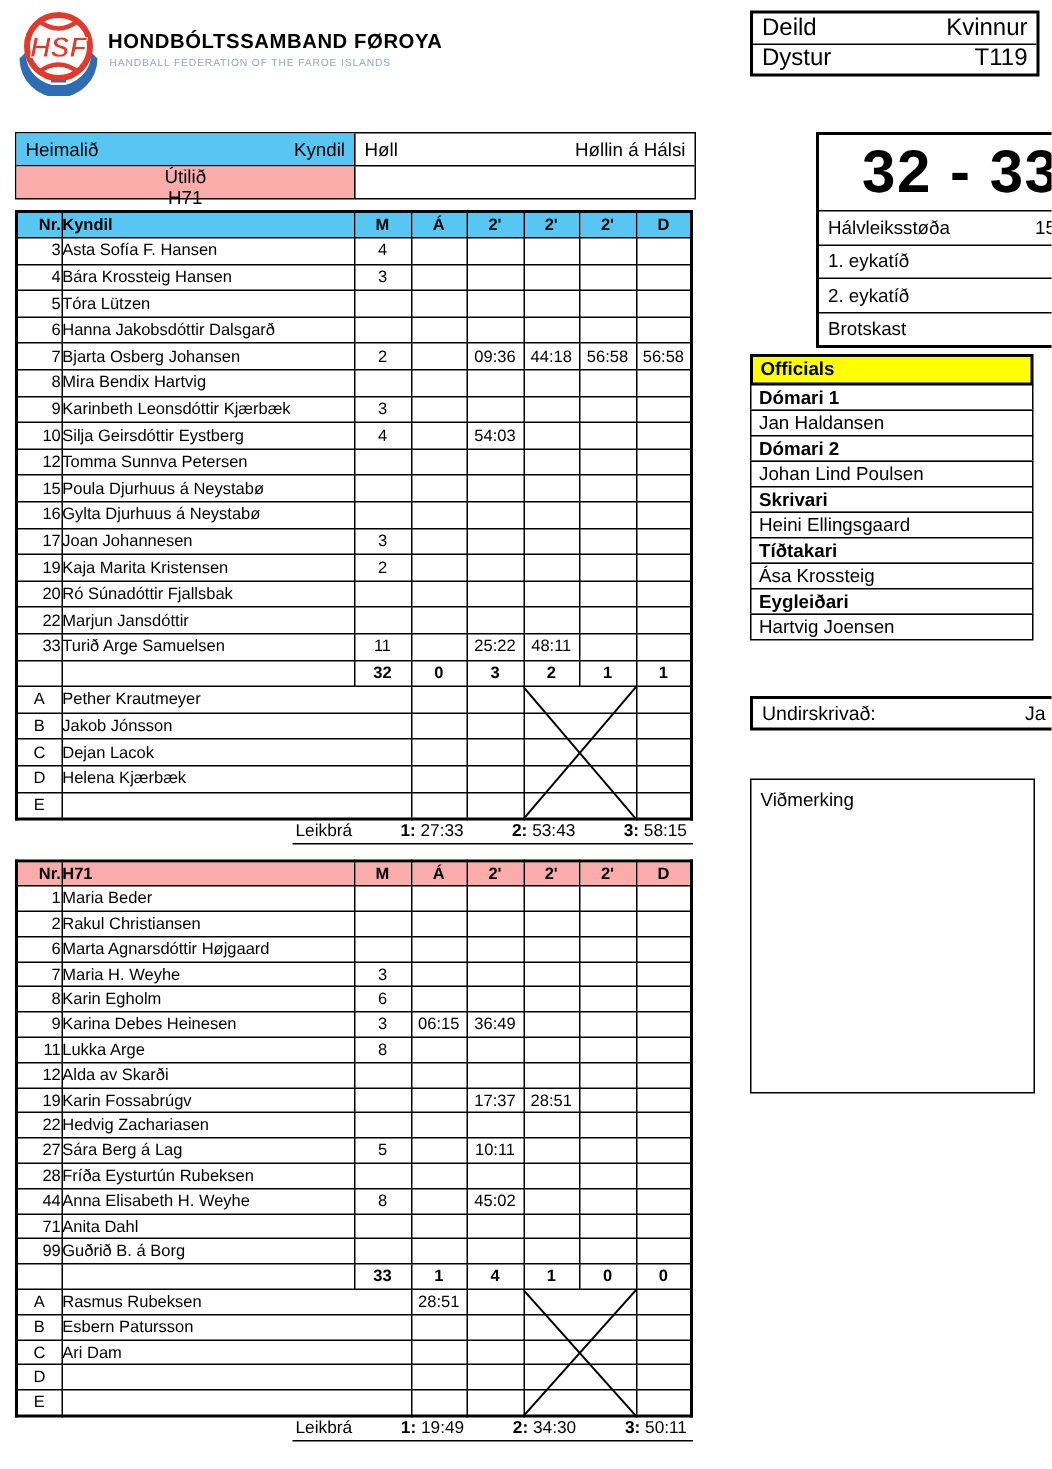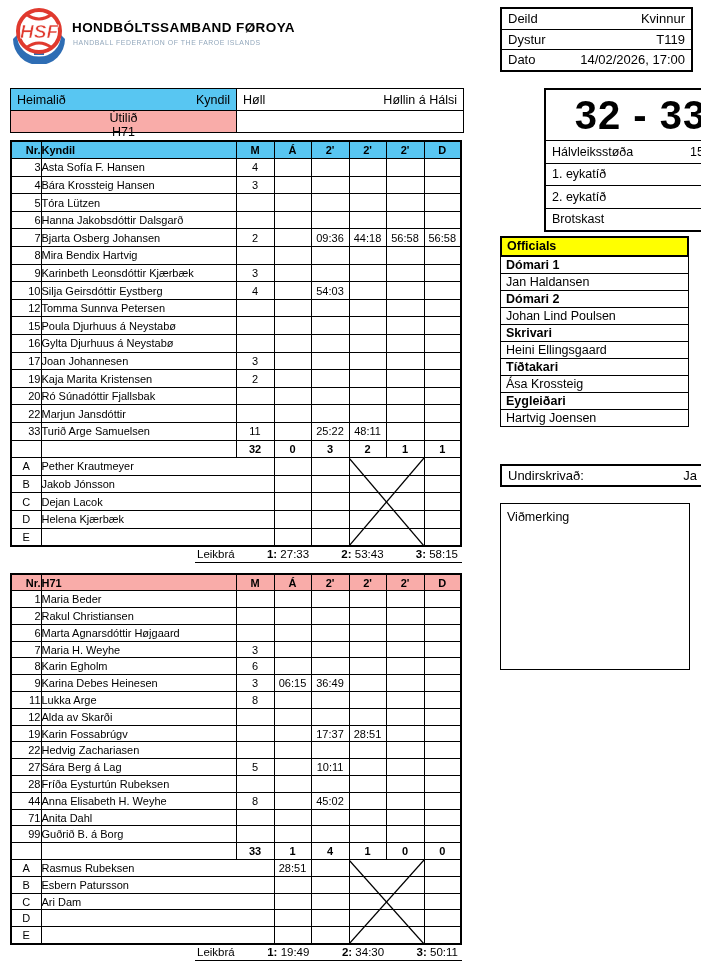--- a/index.html
+++ b/index.html
@@ -14,21 +14,21 @@
   #org-header{left:10px;top:6px;width:420px;height:60px;}
   #org-logo{position:absolute;left:2px;top:2px;width:54px;height:56px;}
   #org-name{position:absolute;left:62px;top:14px;font-size:13.5px;font-weight:bold;
     color:#000000;letter-spacing:0.4px;white-space:nowrap;}
   #org-subtitle{position:absolute;left:63px;top:33px;font-size:6.9px;color:#93a8bc;
     letter-spacing:0.55px;white-space:nowrap;}
 
   
   #meta-box{left:500px;top:7px;width:189px;border:2px solid #000;}
   .meta-row{display:flex;justify-content:space-between;align-items:center;
-    height:19.5px;padding:0 6px;font-size:13px;border-top:1.5px solid #000;}
+    height:19.5px;padding:0 6px;font-size:16px;border-top:1.5px solid #000;}
   .meta-row:first-child{border-top:none;}
 
   
   #match-info{left:10px;top:88px;width:452px;border:1.5px solid #000;}
   .mi-row{display:flex;height:21px;border-top:1px solid #000;}
   .mi-row:first-child{border-top:none;}
   .mi-cell{flex:0 0 226px;display:flex;justify-content:space-between;align-items:center;
     padding:0 6px;font-size:12.5px;box-sizing:border-box;border-right:1px solid #000;}
   .mi-cell:last-child{border-right:none;flex:1;}
   .mi-home{background:#58c6f2;}
@@ -46,21 +46,21 @@
   #officials-title{border:2px solid #000;background:#ffff00;font-weight:bold;
     font-size:12.5px;height:17px;line-height:17px;padding:0 5px;}
   .off-row{border:1.5px solid #000;margin-top:-1.5px;height:16.5px;line-height:16.5px;
     font-size:12.5px;padding:0 5px;background:#fff;}
   .off-label{font-weight:bold;}
 
   
   #signed-box{left:500px;top:464px;width:189px;height:19px;border:2px solid #000;
     display:flex;justify-content:space-between;align-items:center;padding:0 6px;
     font-size:13px;box-sizing:content-box;}
-  #remarks-box{left:500px;top:503px;width:190px;height:167px;border:1.5px solid #000;
+  #remarks-box{left:500px;top:519px;width:190px;height:210px;border:1.5px solid #000;
     font-size:12.5px;padding:6px 6px;box-sizing:border-box;}
 
   
   .team-block{width:453px;}
   #team-block-0{left:10px;top:140px;}
   #team-block-1{left:10px;top:573px;}
   table.team{border-collapse:collapse;width:452px;table-layout:fixed;
     border:2px solid #000;}
   table.team td,table.team th{border:1px solid #000;padding:0;font-size:11px;
     overflow:hidden;white-space:nowrap;font-weight:normal;vertical-align:middle;}
@@ -96,24 +96,20 @@
 </div>
 
 <div class="abs" id="meta-box">
     <div class="meta-row">
       <span>Deild</span>
       <span>Kvinnur</span>
     </div>
     <div class="meta-row">
       <span>Dystur</span>
       <span>T119</span>
-    </div>
-    <div class="meta-row">
-      <span>Dato</span>
-      <span>14/02/2026, 17:00</span>
     </div>
   </div>
 
 <div class="abs" id="match-info">
   <div class="mi-row">
     <div class="mi-cell mi-home">
       <span>Heimalið</span>
       <span>Kyndil</span>
     </div>
     <div class="mi-cell">

